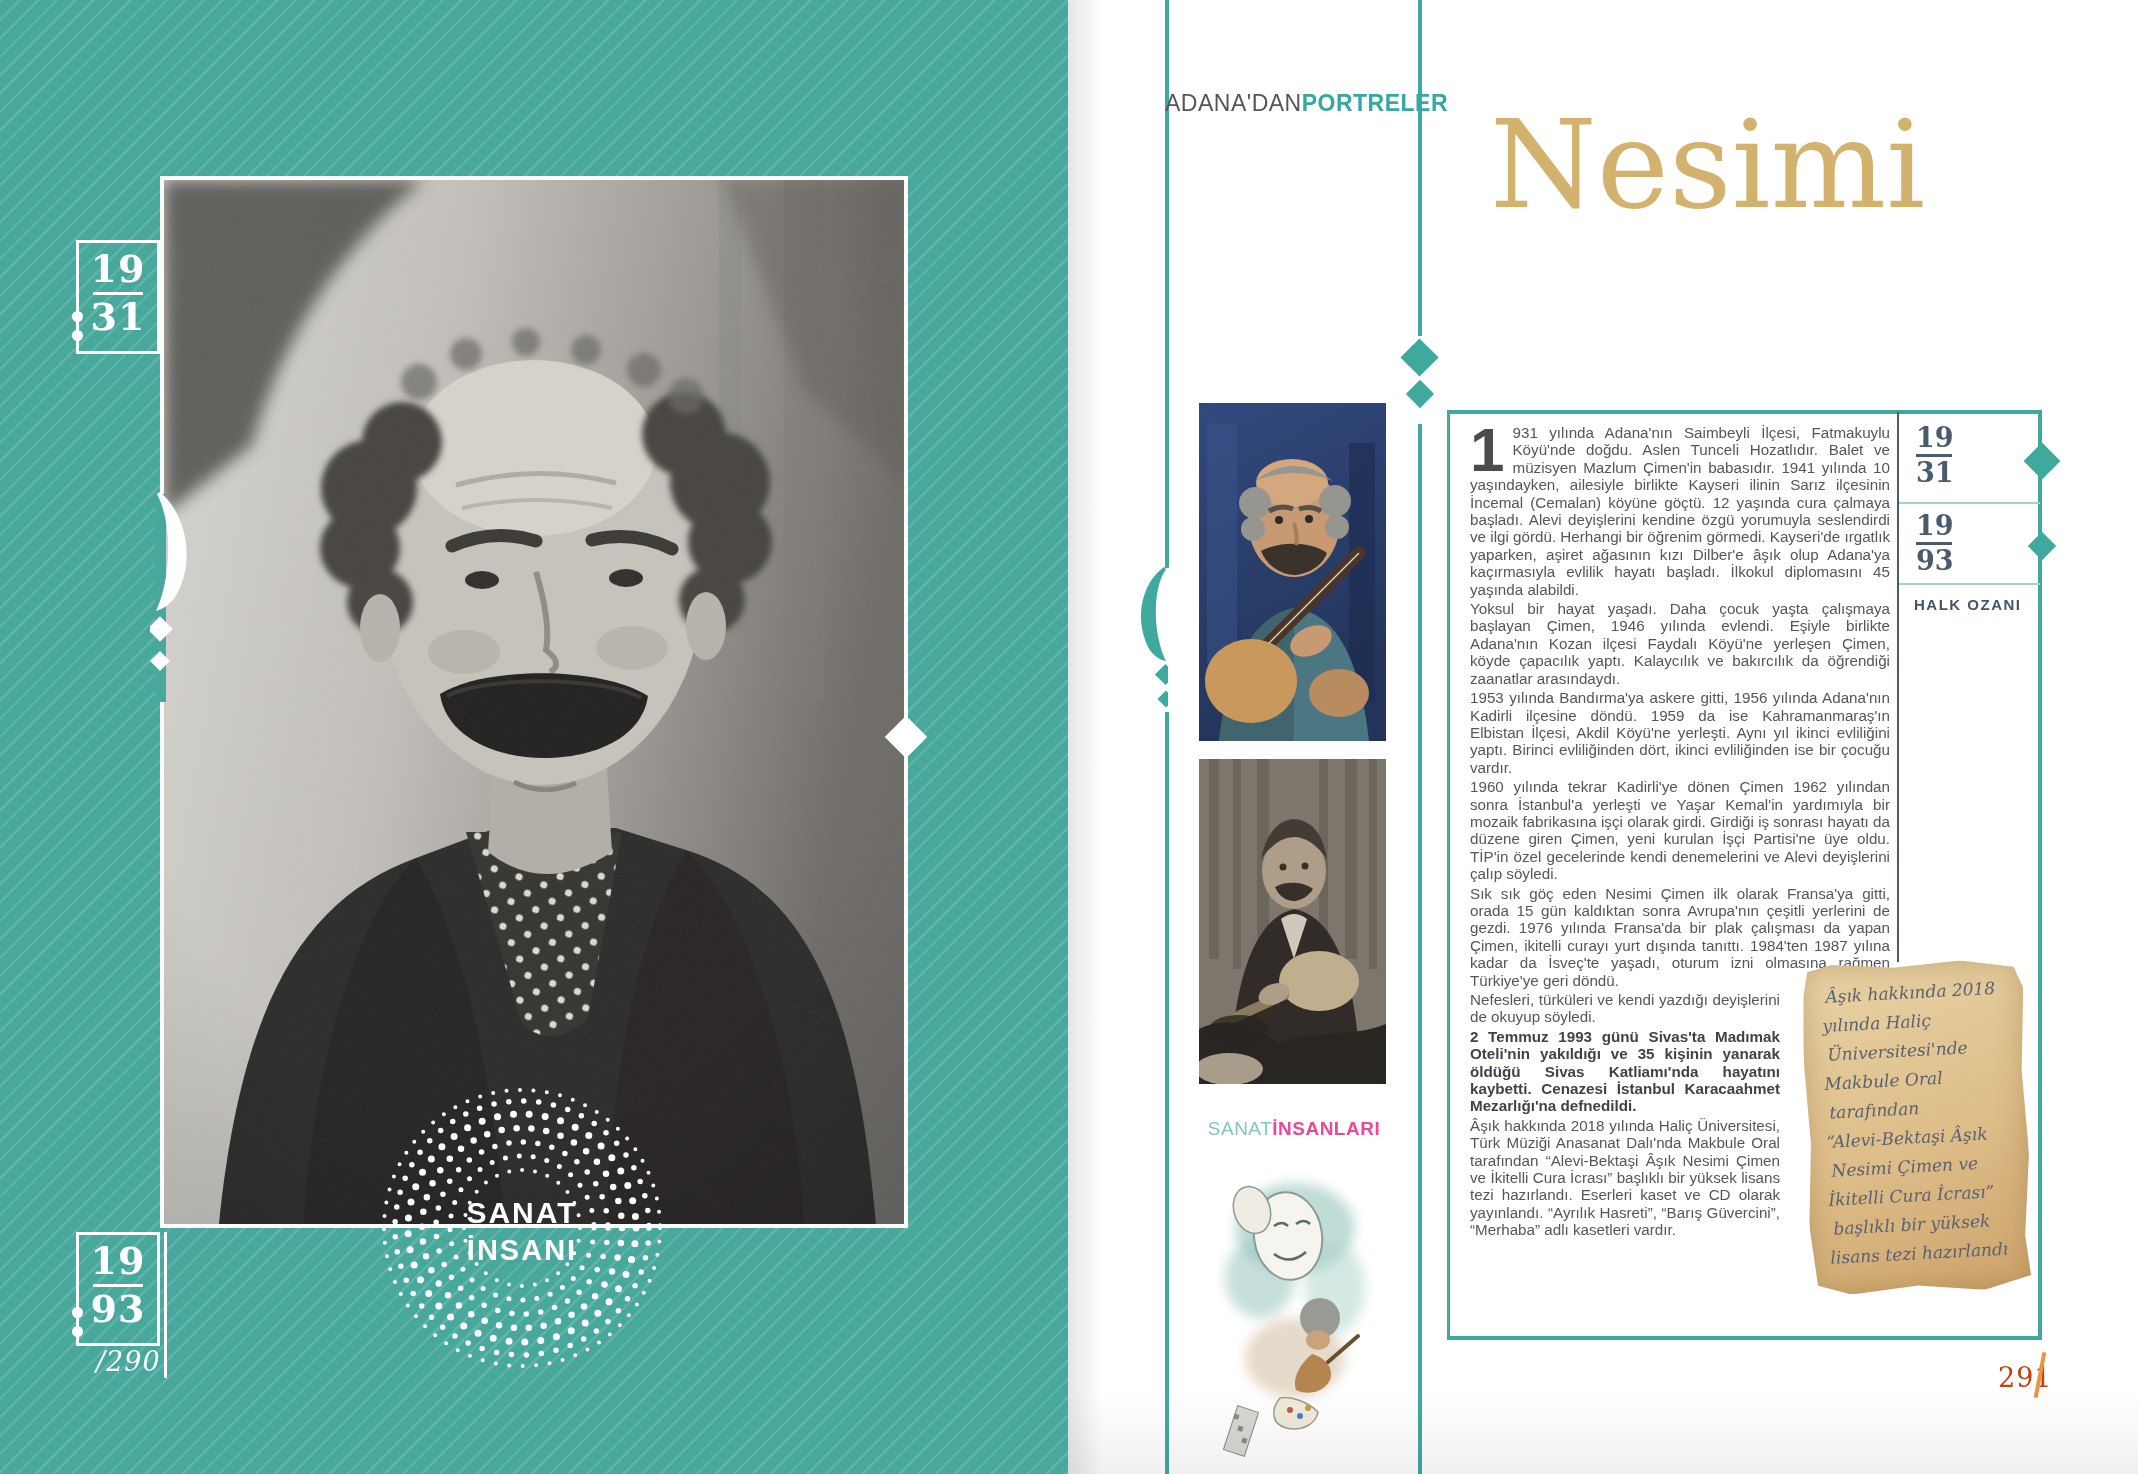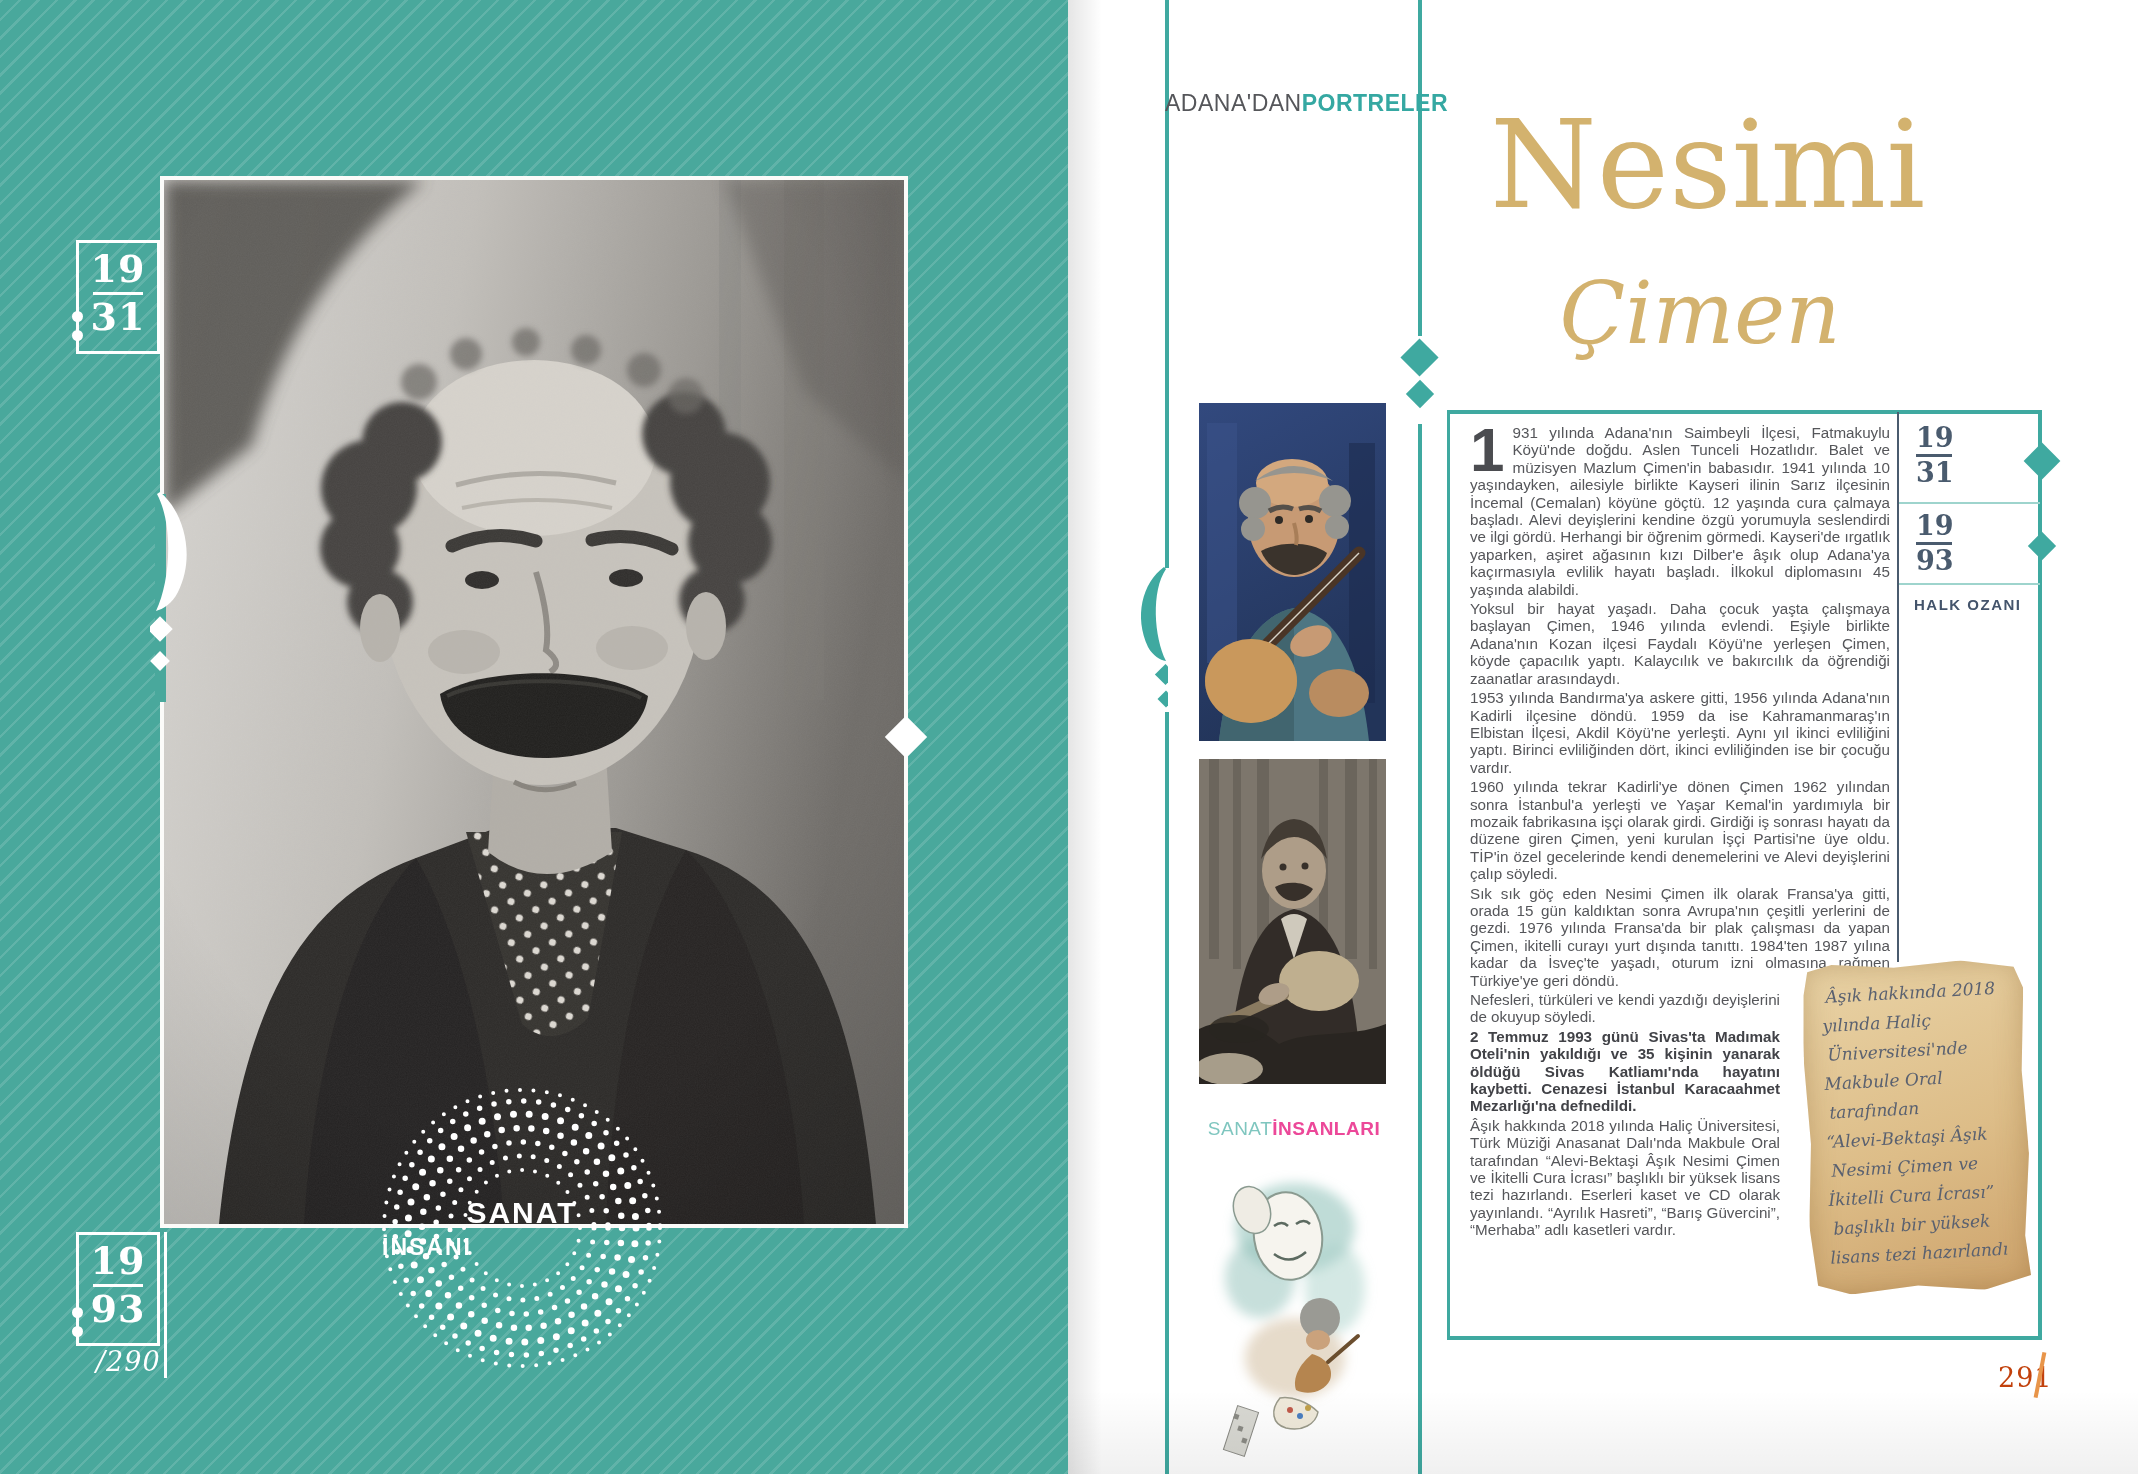--- a/index.html
+++ b/index.html
@@ -23,22 +23,22 @@
   .teal-patch{left:155px;top:494px;width:11px;height:208px;background:#49a89c;}
   .white-diamond{left:891px;top:722px;width:30px;height:30px;background:#ffffff;transform:rotate(45deg);}
   .left-vrule{left:164px;top:1232px;width:3px;height:146px;background:#ffffff;}
   .lpn{left:96px;top:1346px;color:#ffffff;font-family:"DejaVu Serif","Liberation Serif",serif;
        font-style:italic;font-size:27px;letter-spacing:1px;text-align:center;}
 
   .badge{left:382px;top:1088px;width:280px;height:280px;}
   .badge svg{position:absolute;left:0;top:0;}
   .badge .b1{position:absolute;left:0;top:108px;width:280px;text-align:center;color:#fff;
              font-weight:bold;font-size:30px;letter-spacing:2px;}
-  .badge .b2{position:absolute;left:0;top:146px;width:280px;text-align:left;color:#fff;
-             font-weight:bold;font-size:23px;letter-spacing:2px;}
+  .badge .b2{position:absolute;left:0;top:146px;width:280px;text-align:center;color:#fff;
+             font-weight:bold;font-size:29px;letter-spacing:2px;}
 
   
   .gutter{left:1068px;top:0;width:34px;height:1474px;background:linear-gradient(90deg,rgba(0,0,0,0.10),rgba(0,0,0,0));}
   .page-shade{left:1068px;top:1390px;width:1070px;height:84px;background:linear-gradient(180deg,rgba(0,0,0,0),rgba(0,0,0,0.06));}
   .vline{width:3.5px;background:#3fa9a0;}
 
   .hdr{left:1165px;top:90px;width:258px;font-size:23px;letter-spacing:0.5px;white-space:nowrap;}
   .hdr .pfx{color:#55565a;}
   .hdr .hlt{color:#35a8a2;font-weight:bold;}
 
@@ -217,21 +217,20 @@
   <div class="abs vline" style="left:1165px;top:0;height:568px;"></div>
   <div class="abs vline" style="left:1165px;top:712px;height:762px;"></div>
   <div class="abs vline" style="left:1418px;top:0;height:336px;"></div>
   <div class="abs vline" style="left:1418px;top:424px;height:1050px;"></div>
 
   <div class="abs hdr">
     <span class="pfx">ADANA'DAN</span><span class="hlt">PORTRELER</span>
   </div>
 
   <div class="abs title1">Nesimi</div>
-  <div class="abs title2">Çimen</div>
 
   <div class="abs dmd" style="left:1406px;top:344px;width:27px;height:27px;"></div>
   <div class="abs dmd" style="left:1410px;top:384px;width:20px;height:20px;"></div>
   <svg class="abs" style="left:1128px;top:565px;" width="40" height="150" viewBox="0 0 40 150">
     <g fill="#3fa9a0">
       <path d="M36,2 C14,18 6,52 20,82 C25,91 32,95 38,96 C26,72 23,26 38,4 Z"></path>
       <rect x="30" y="102" width="15" height="15" transform="rotate(45 37.5 109.5)"></rect>
       <rect x="32" y="128" width="12" height="12" transform="rotate(45 38 134)"></rect>
     </g>
   </svg>

